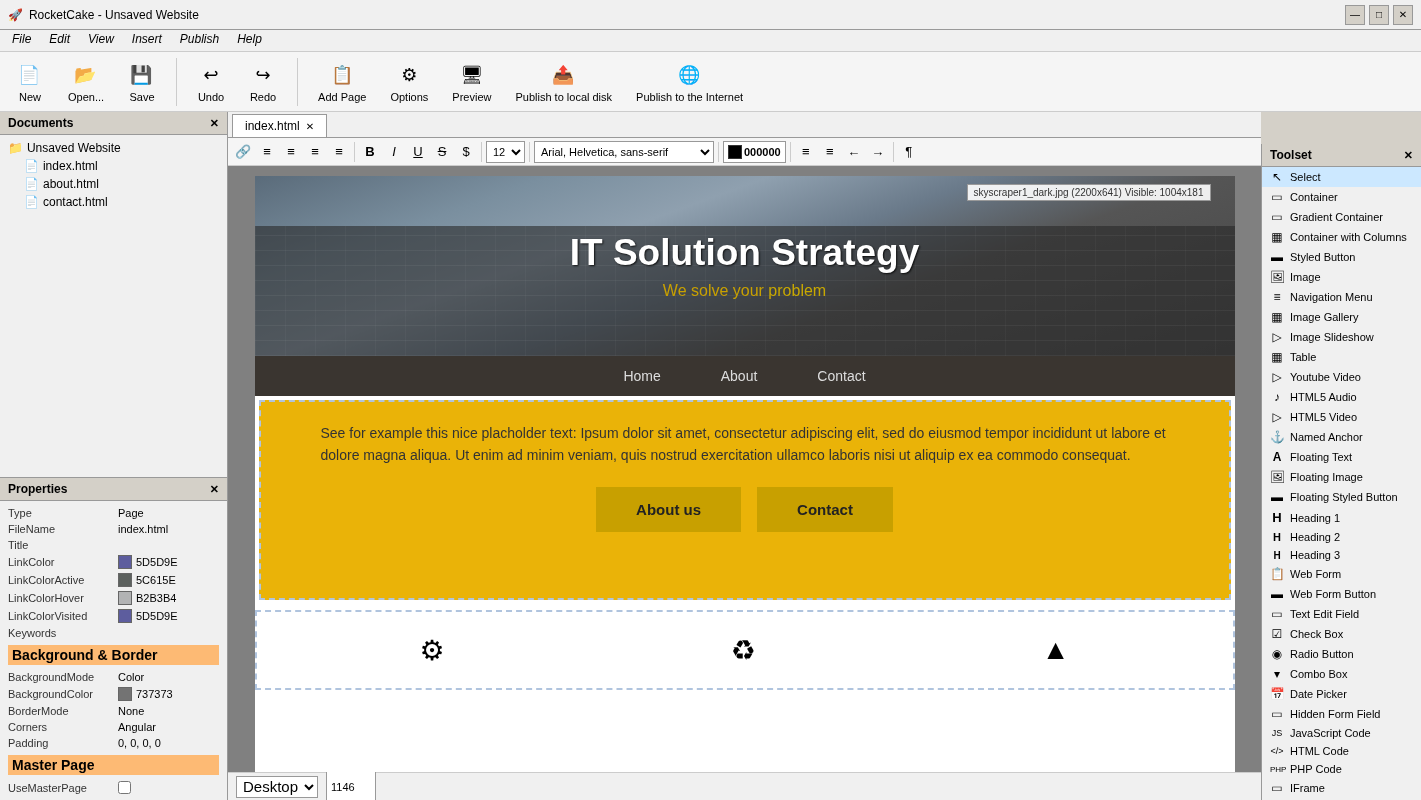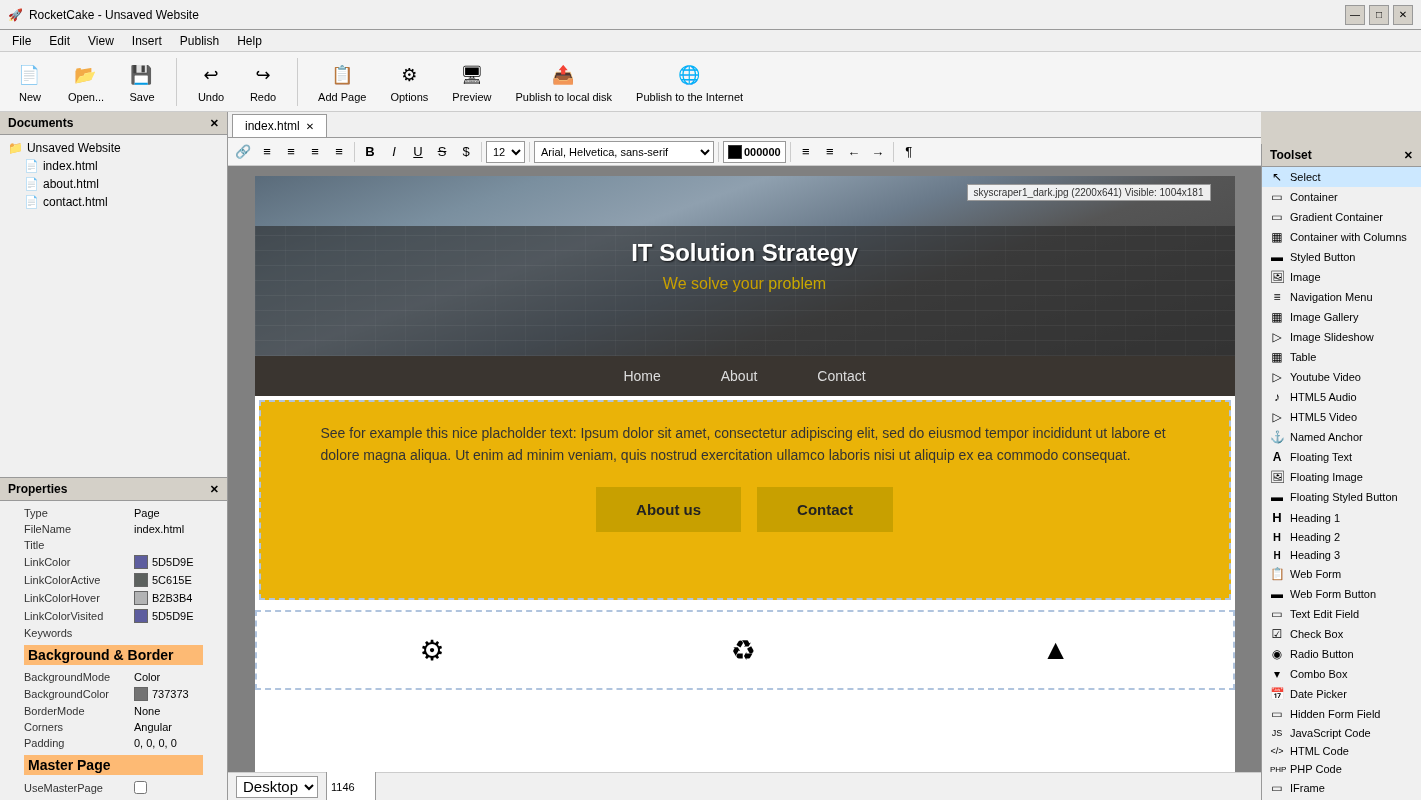--- a/index.html
+++ b/index.html
@@ -24,24 +24,25 @@
       border: 1px solid #999;
       display: flex; align-items: center; justify-content: center;
       cursor: pointer; font-size: 10px;
     }
 
     
     .menu-bar {
       background: #f0f0f0;
       height: 22px;
       display: flex;
-      align-items: center;
+      align-items: flex-start;
       padding: 0 4px;
       border-bottom: 1px solid #ccc;
       gap: 2px;
+      font-style: italic;
     }
     .menu-item {
       padding: 2px 8px;
       cursor: pointer;
       font-size: 12px;
     }
 
     
     .toolbar {
       background: #f5f5f5;
@@ -99,21 +100,21 @@
     .tree-item {
       display: flex; align-items: center; gap: 4px;
       padding: 2px 4px 2px 20px; font-size: 12px; cursor: pointer;
     }
     .file-icon { font-size: 12px; }
 
     
     .props-panel {
       border-top: 1px solid #999;
     }
-    .props-content { padding: 4px 24px; font-size: 11px; }
+    .props-content { padding: 4px 8px; font-size: 11px; }
     .props-row {
       display: flex;
       padding: 2px 0;
       align-items: center;
     }
     .props-label { width: 110px; color: #333; }
     .props-value { flex: 1; color: #000; display: flex; align-items: center; gap: 4px; }
     .color-swatch {
       width: 14px; height: 14px;
       border: 1px solid #666;
@@ -227,21 +228,21 @@
       );
     }
     .hero-overlay {
       position: absolute;
       top: 50%; left: 50%;
       transform: translate(-50%, -50%);
       text-align: center;
       color: white;
     }
     .hero-title {
-      font-size: 24px;
+      font-size: 37px;
       font-weight: bold;
       text-shadow: 1px 1px 2px rgba(0,0,0,0.8);
       margin-bottom: 8px;
     }
     .hero-subtitle {
       font-size: 16px;
       color: #ddd;
     }
     .hero-subtitle span { color: #c8a000; }
     .img-tooltip {

